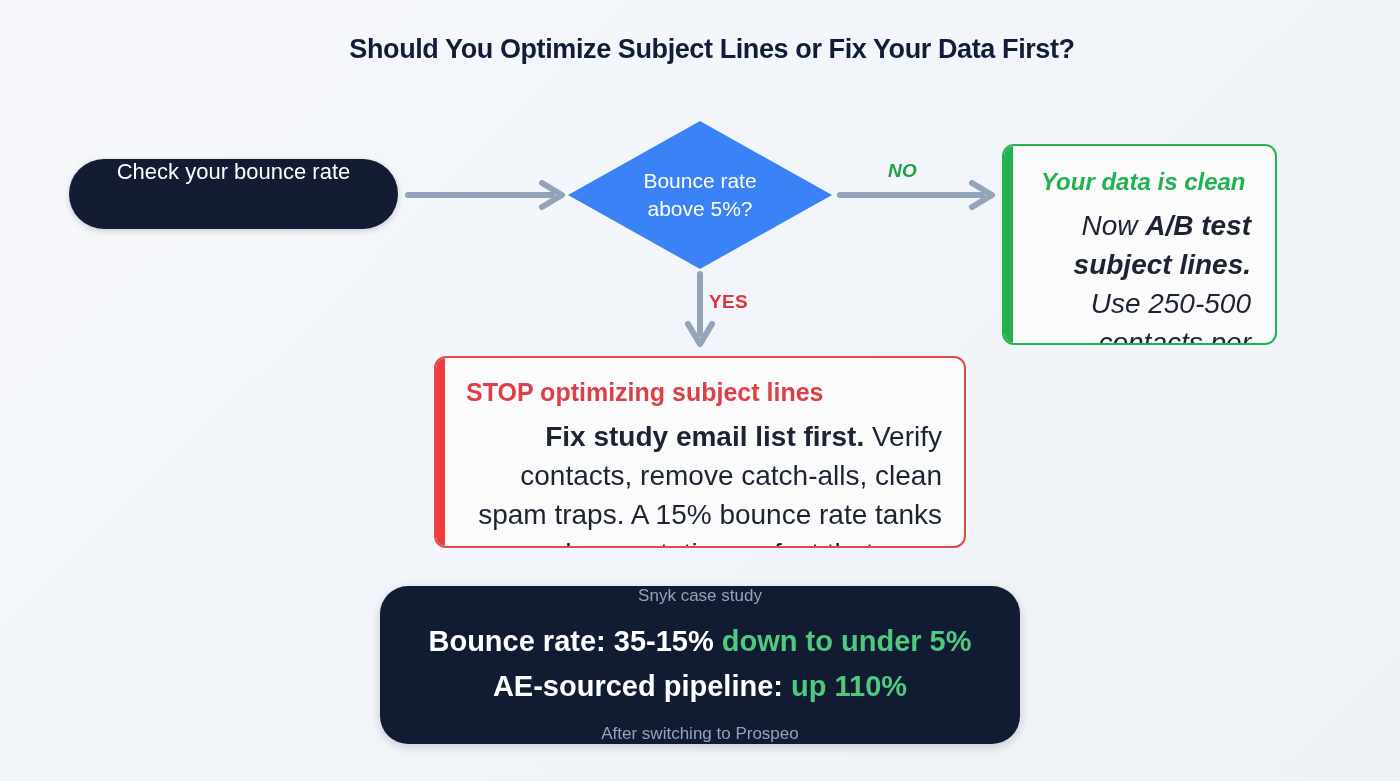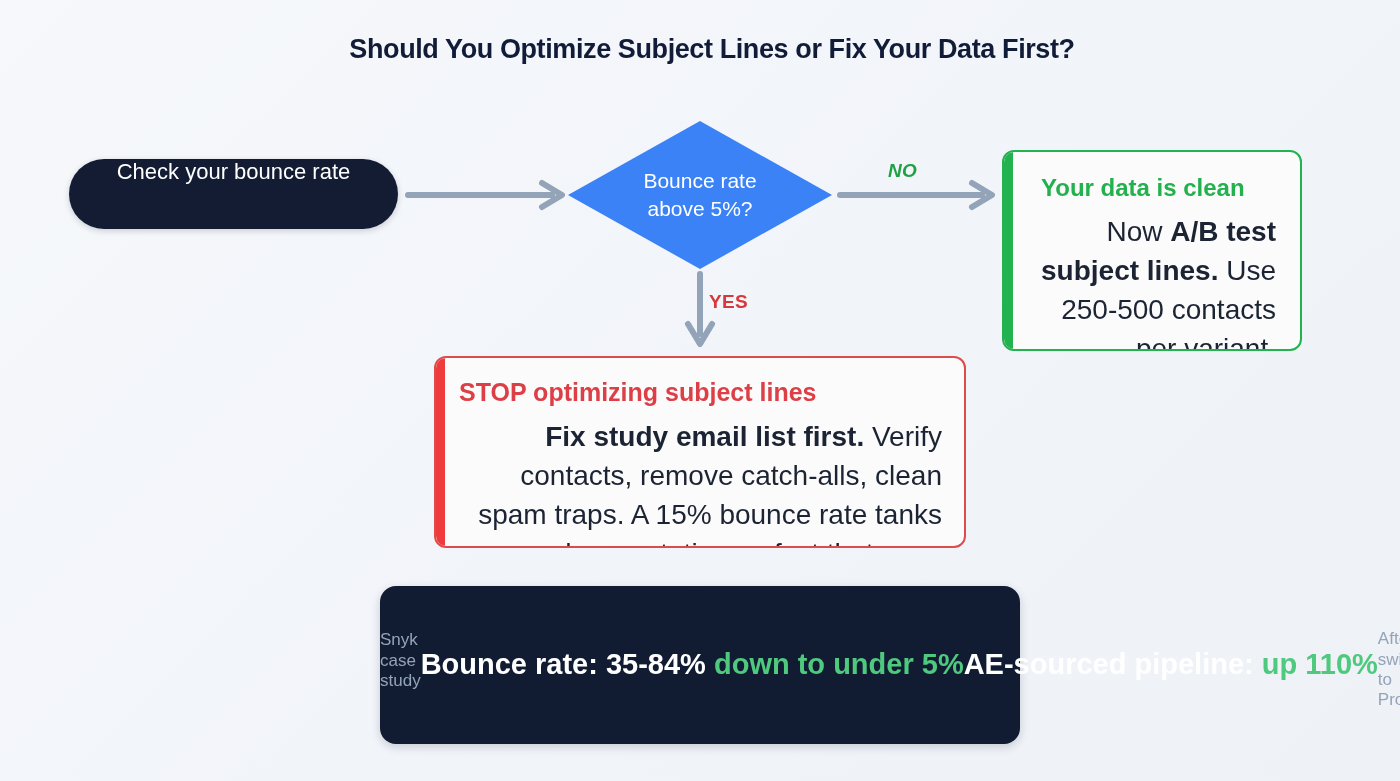--- a/index.html
+++ b/index.html
@@ -144,51 +144,52 @@
     line-height: 1.40;
     color: #1c2434;
     margin: 0;
     text-align: right;
   }
   .card .card-text b { font-weight: bold; }
 
   
   #card-clean {
     left: 1002px;
-    top: 150px;
-    width: 300px;
+    top: 144px;
+    width: 275px;
     height: 201px;
     border: 2px solid #22b24f;
+    font-style: italic;
   }
   #card-clean .accent { background: #22b24f; }
   #card-clean .card-title { color: #22b14c; }
 
   
   #card-stop {
     left: 434px;
     top: 356px;
     width: 532px;
     height: 192px;
     border: 2px solid #dd4b4b;
   }
   #card-stop .accent { background: #ef3b3b; }
   #card-stop .card-title { color: #dc4046; font-size: 25px; }
-  #card-stop .card-body { padding: 20px 22px 16px 14px; }
+  #card-stop .card-body { padding: 20px 22px 16px 21px; }
 
   
   #stats-card {
     position: absolute;
     left: 380px;
     top: 586px;
     width: 640px;
     height: 158px;
     background: #111c33;
-    border-radius: 16px;
+    border-radius: 28px;
     display: flex;
-    flex-direction: row;
+    flex-direction: column;
     align-items: center;
     justify-content: space-between;
     box-shadow: 0 3px 10px rgba(15, 23, 42, 0.18);
   }
   #stats-card .eyebrow,
   #stats-card .footnote {
     color: #93a3b8;
     font-size: 17px;
     line-height: 1.2;
   }
@@ -250,18 +251,18 @@
   <div class="card" id="card-stop">
     <div class="accent"></div>
     <div class="card-body">
       <div class="card-title">STOP optimizing subject lines</div>
       <p class="card-text"><b>Fix study email list first.</b><span> Verify contacts, remove catch-alls, clean spam traps. A 15% bounce rate tanks sender reputation so fast that even Hey wont land in the inbox.</span></p>
     </div>
   </div>
 
   <div id="stats-card">
     <div class="eyebrow">Snyk case study</div>
-    <div class="stat-line"><span>Bounce rate: 35-84% </span><span class="hl">down to under 5%</span></div>
+    <div class="stat-line"><span>Bounce rate: 35-15% </span><span class="hl">down to under 5%</span></div>
     <div class="stat-line"><span>AE-sourced pipeline: </span><span class="hl">up 110%</span></div>
     <div class="footnote">After switching to Prospeo</div>
   </div>
 
 </div>
 
 </body></html>

